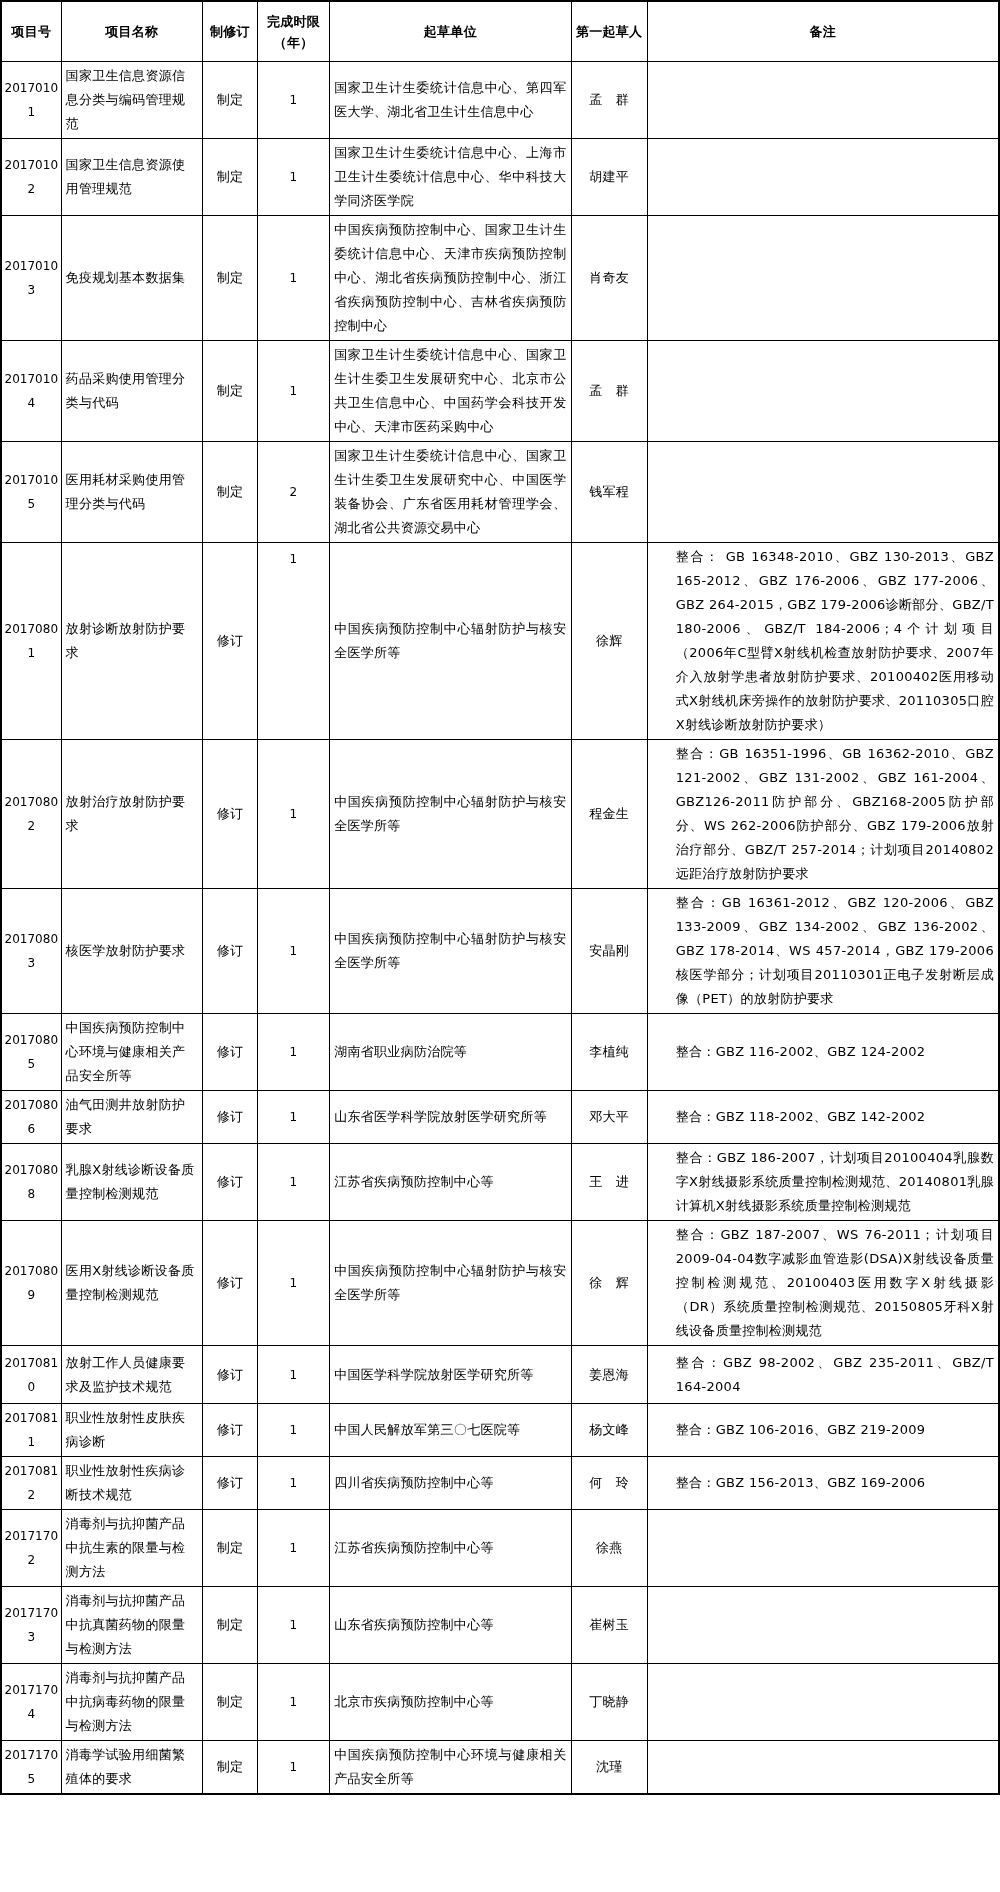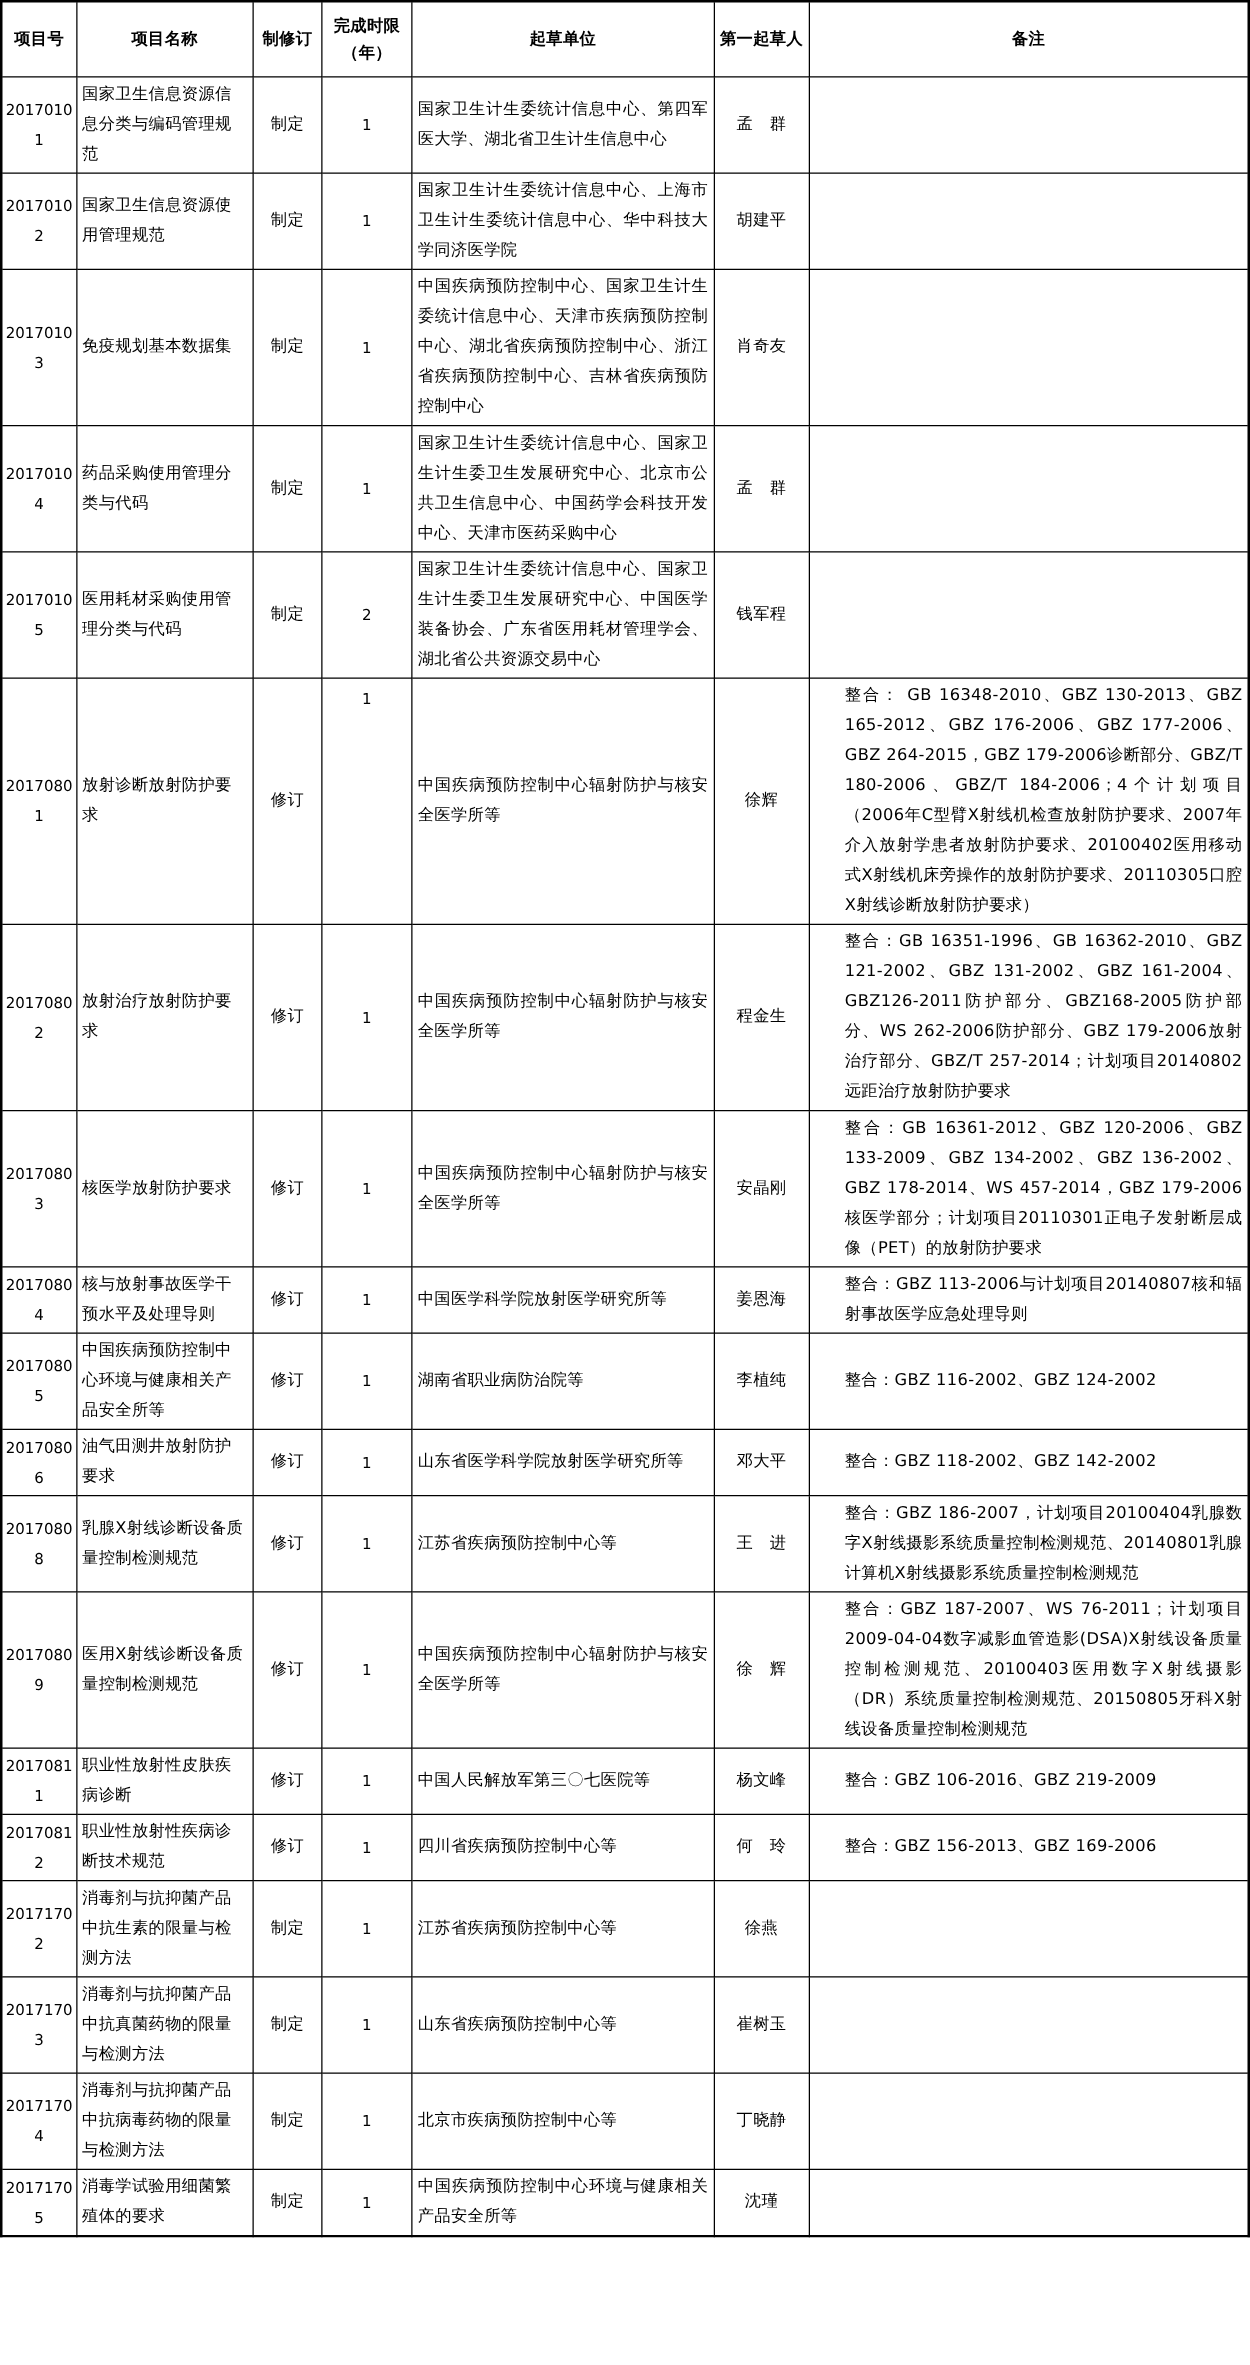--- a/index.html
+++ b/index.html
@@ -111,29 +111,20 @@
         </tr>
         <tr style="height: 98px;">
           <td class="c-id">20170803</td>
           <td class="c-name">核医学放射防护要求</td>
           <td class="c-type">修订</td>
           <td class="c-years">1</td>
           <td class="c-unit">中国疾病预防控制中心辐射防护与核安全医学所等</td>
           <td class="c-drafter">安晶刚</td>
           <td class="c-remark">整合：GB 16361-2012、GBZ 120-2006、GBZ 133-2009、GBZ 134-2002、GBZ 136-2002、GBZ 178-2014、WS 457-2014，GBZ 179-2006核医学部分；计划项目20110301正电子发射断层成像（PET）的放射防护要求</td>
         </tr>
-        <tr style="height: 52px;">
-          <td class="c-id">20170804</td>
-          <td class="c-name">核与放射事故医学干预水平及处理导则</td>
-          <td class="c-type">修订</td>
-          <td class="c-years">1</td>
-          <td class="c-unit">中国医学科学院放射医学研究所等</td>
-          <td class="c-drafter">姜恩海</td>
-          <td class="c-remark">整合：GBZ 113-2006与计划项目20140807核和辐射事故医学应急处理导则</td>
-        </tr>
         <tr style="height: 77px;">
           <td class="c-id">20170805</td>
           <td class="c-name">中国疾病预防控制中心环境与健康相关产品安全所等</td>
           <td class="c-type">修订</td>
           <td class="c-years">1</td>
           <td class="c-unit">湖南省职业病防治院等</td>
           <td class="c-drafter">李植纯</td>
           <td class="c-remark">整合：GBZ 116-2002、GBZ 124-2002</td>
         </tr>
         <tr style="height: 50px;">
@@ -155,20 +146,29 @@
           <td class="c-remark">整合：GBZ 186-2007，计划项目20100404乳腺数字X射线摄影系统质量控制检测规范、20140801乳腺计算机X射线摄影系统质量控制检测规范</td>
         </tr>
         <tr style="height: 100px;">
           <td class="c-id">20170809</td>
           <td class="c-name">医用X射线诊断设备质量控制检测规范</td>
           <td class="c-type">修订</td>
           <td class="c-years">1</td>
           <td class="c-unit">中国疾病预防控制中心辐射防护与核安全医学所等</td>
           <td class="c-drafter">徐　辉</td>
           <td class="c-remark">整合：GBZ 187-2007、WS 76-2011；计划项目2009-04-04数字减影血管造影(DSA)X射线设备质量控制检测规范、20100403医用数字X射线摄影（DR）系统质量控制检测规范、20150805牙科X射线设备质量控制检测规范</td>
+        </tr>
+        <tr style="height: 58px;">
+          <td class="c-id">20170810</td>
+          <td class="c-name">放射工作人员健康要求及监护技术规范</td>
+          <td class="c-type">修订</td>
+          <td class="c-years">1</td>
+          <td class="c-unit">中国医学科学院放射医学研究所等</td>
+          <td class="c-drafter">姜恩海</td>
+          <td class="c-remark">整合：GBZ 98-2002、GBZ 235-2011、GBZ/T 164-2004</td>
         </tr>
         <tr style="height: 50px;">
           <td class="c-id">20170811</td>
           <td class="c-name">职业性放射性皮肤疾病诊断</td>
           <td class="c-type">修订</td>
           <td class="c-years">1</td>
           <td class="c-unit">中国人民解放军第三〇七医院等</td>
           <td class="c-drafter">杨文峰</td>
           <td class="c-remark">整合：GBZ 106-2016、GBZ 219-2009</td>
         </tr>

